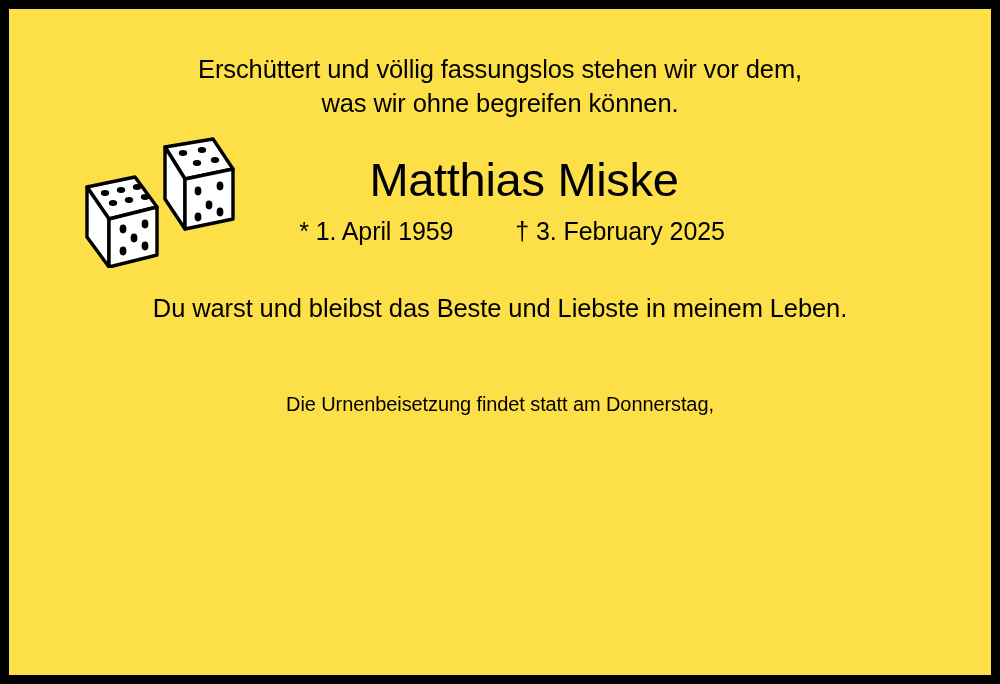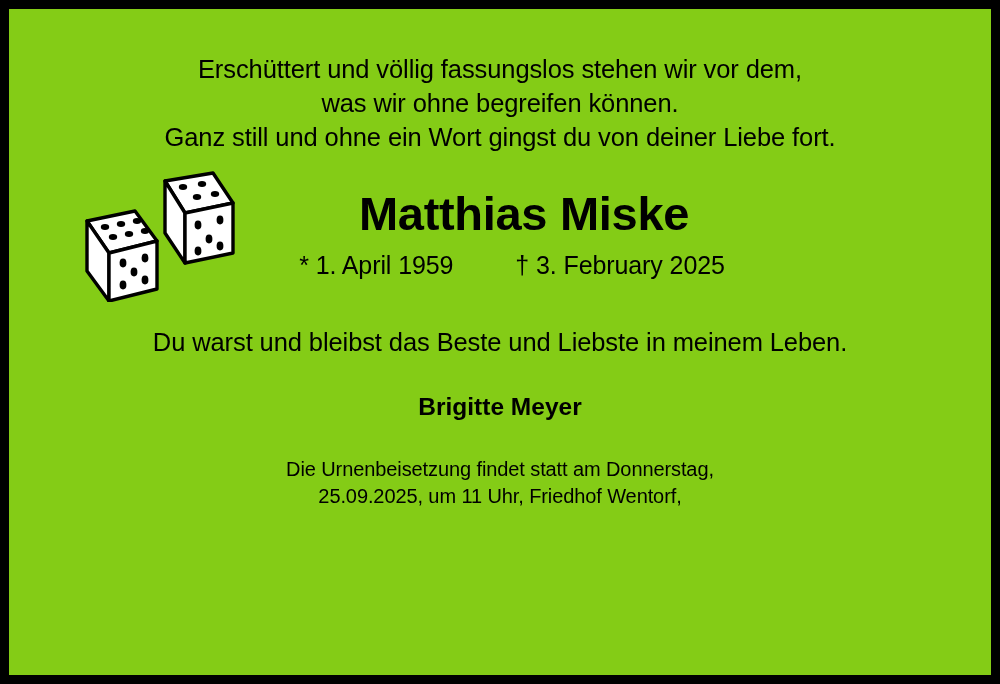--- a/index.html
+++ b/index.html
@@ -12,21 +12,21 @@
     height: 684px;
     font-family: "Liberation Sans", sans-serif;
     color: #000000;
   }
 
   .notice {
     position: relative;
     box-sizing: border-box;
     width: 1000px;
     height: 684px;
-    background: #84cc16;
+    background: #fde047;
     border: 9px solid #000000;
     padding: 22px 30px 18px 30px;
     display: flex;
     flex-direction: column;
     align-items: center;
   }
 
   .poem {
     text-align: center;
     font-size: 25.5px;
@@ -49,21 +49,21 @@
   .dice {
     position: absolute;
     left: 18px;
     top: -22px;
     width: 180px;
     height: 135px;
   }
 
   .deceased-name {
     font-size: 47px;
-    font-weight: bold;
+    font-weight: normal;
     letter-spacing: -0.3px;
     line-height: 1.05;
     text-align: left;
     margin-left: 48px;
   }
 
   .dates {
     margin-top: 13px;
     margin-left: 24px;
     font-size: 25px;
@@ -99,21 +99,20 @@
   .service .line { white-space: nowrap; }
 </style>
 </head>
 <body>
 
 <div class="notice">
 
   <div class="poem">
     <div class="line">Erschüttert und völlig fassungslos stehen wir vor dem,</div>
     <div class="line">was wir ohne begreifen können.</div>
-    <div class="line">Ganz still und ohne ein Wort gingst du von deiner Liebe fort.</div>
   </div>
 
   <div class="name-block">
 
     <span class="dice">
       <svg viewBox="0 0 180 135" width="180" height="135" aria-hidden="true">
         <g fill="#ffffff" stroke="#000000" stroke-width="3.4" stroke-linejoin="round">
 
           <polygon points="108,14 156,6 176,36 128,46"></polygon>
           <polygon points="108,14 128,46 128,96 108,66"></polygon>
@@ -156,21 +155,19 @@
 
     <div class="dates">
       <span class="birth">* 1. April 1959</span>
       <span class="death">† 3. February 2025</span>
     </div>
   </div>
 
   <div class="tribute">Du warst und bleibst das Beste und Liebste in meinem Leben.</div>
 
   <div class="family">
-    <div>Brigitte Meyer</div>
   </div>
 
   <div class="service">
     <div class="line">Die Urnenbeisetzung findet statt am Donnerstag,</div>
-    <div class="line">25.09.2025, um 11 Uhr, Friedhof Wentorf,</div>
   </div>
 
 </div>
 
 </body></html>

